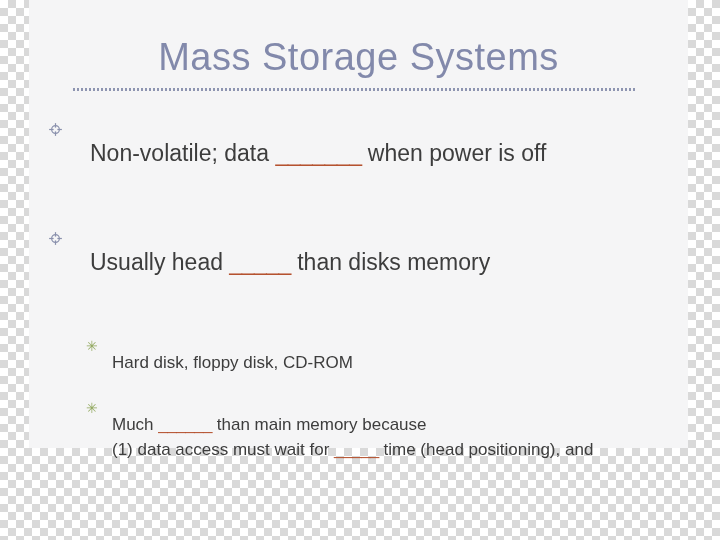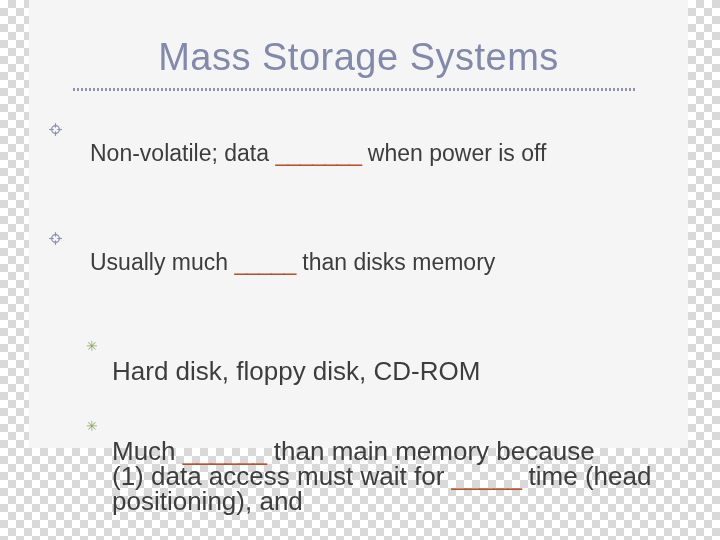--- a/index.html
+++ b/index.html
@@ -36,21 +36,21 @@
   .bullet.last { margin-bottom: 4px; }
   .marker { width: 15px; height: 15px; flex: none; margin-top: 7px; }
   .btext { margin-left: 19px; font-size: 23px; line-height: 30px; color: #3d3d3d; }
   .sub { display: flex; align-items: flex-start; padding-left: 57px; margin-bottom: 3px; }
   .smarker {
     width: 14px; flex: none;
     font-family: "DejaVu Sans", sans-serif;
     font-size: 14px; line-height: 25px;
     color: #93a961; margin-top: 1px;
   }
-  .stext { margin-left: 12px; font-size: 26px; line-height: 25px; color: #3d3d3d; }
+  .stext { margin-left: 12px; font-size: 17px; line-height: 25px; color: #3d3d3d; }
   .blank { color: #b5522f; letter-spacing: -0.5px; }
 </style>
 </head>
 <body>
 
 <div class="slide">
 
   <h1 class="title">Mass Storage Systems</h1>
 
   <div class="rule"></div>
@@ -77,21 +77,21 @@
         <svg width="15" height="15" viewBox="0 0 16 16">
           <g stroke="#8a91ad" stroke-width="1.3" fill="none">
             <circle cx="8" cy="8" r="4.1"></circle>
             <line x1="8" y1="1.2" x2="8" y2="6"></line>
             <line x1="8" y1="10" x2="8" y2="14.8"></line>
             <line x1="1.2" y1="8" x2="6" y2="8"></line>
             <line x1="10" y1="8" x2="14.8" y2="8"></line>
           </g>
         </svg>
       </span>
-      <p class="btext"><span>Usually much </span><span class="blank">_____</span><span> than disks memory</span></p>
+      <p class="btext"><span>Usually head </span><span class="blank">_____</span><span> than disks memory</span></p>
     </div>
 
 
     <div class="sub">
       <span class="smarker">✳</span>
       <p class="stext">Hard disk, floppy disk, CD-ROM</p>
     </div>
 
     <div class="sub">
       <span class="smarker">✳</span>

